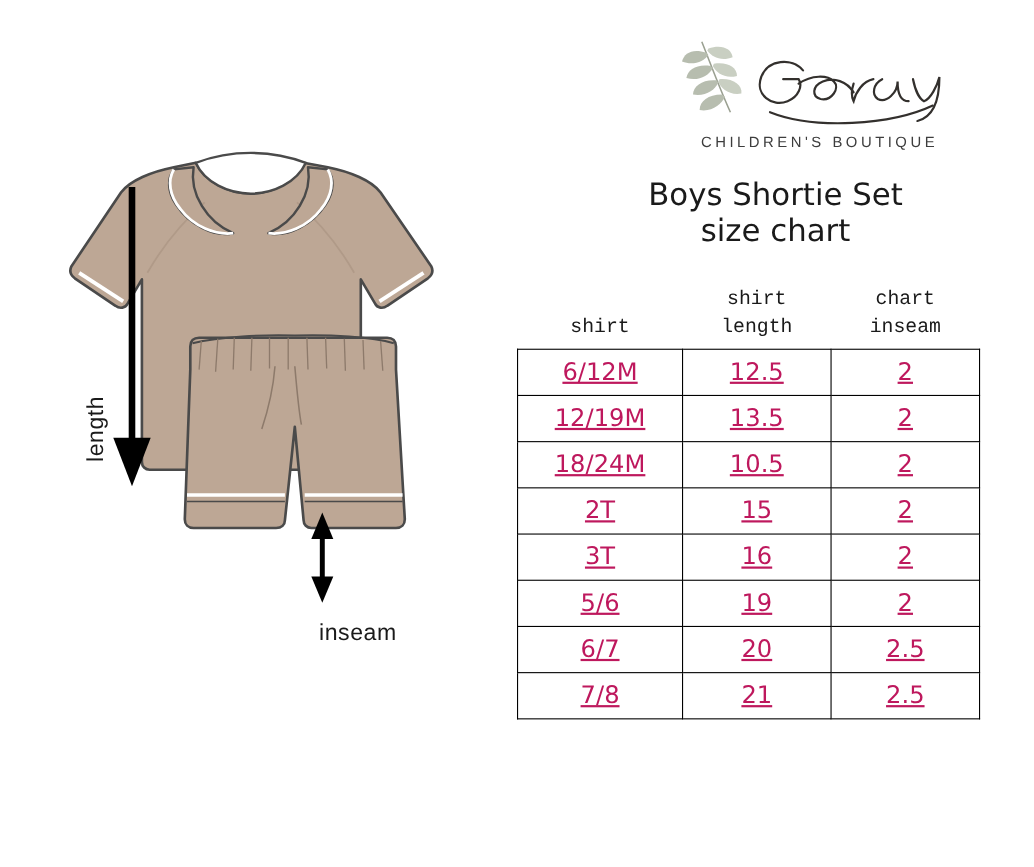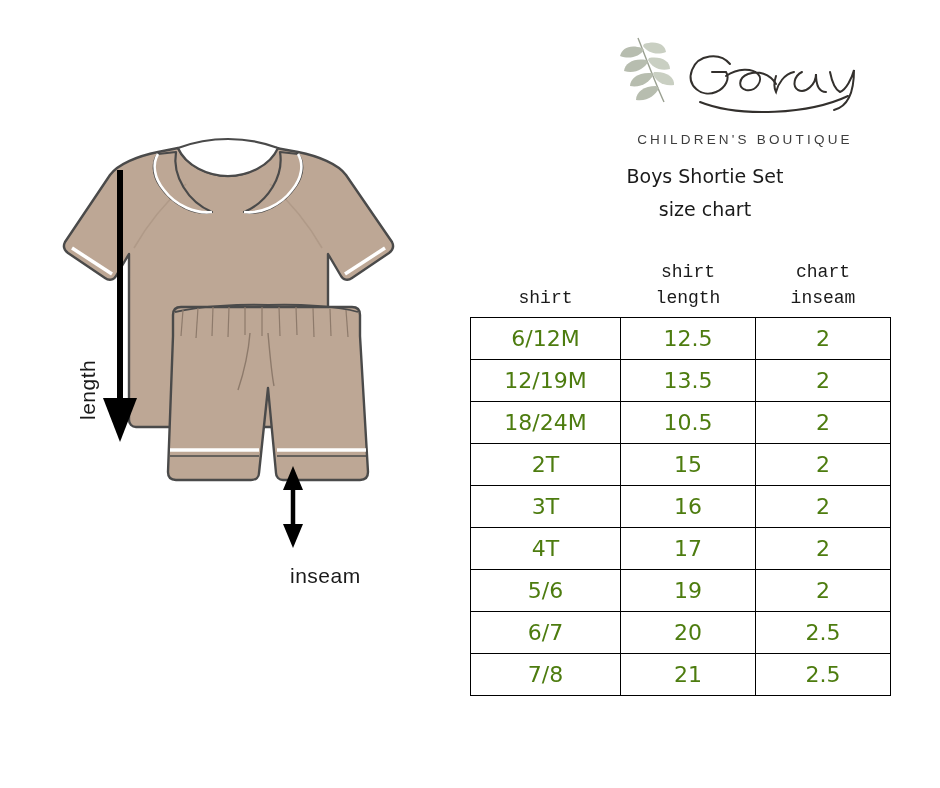--- a/index.html
+++ b/index.html
@@ -57,34 +57,34 @@
     text-align: center;
   }
   .logo-mark {
     position: relative;
     height: 86px;
   }
   .logo-sub {
     font-size: 13.5px;
     letter-spacing: 3.2px;
     color: #3d3d3d;
-    margin-top: 16px;
+    margin-top: 6px;
     font-family: "Liberation Sans", sans-serif;
   }
 
   
   .titles {
     position: absolute;
     left: 470px;
     top: 160px;
     width: 470px;
     text-align: center;
   }
   .title-line {
-    font-size: 19px;
+    font-size: 28px;
     line-height: 33px;
     color: #1a1a1a;
     font-family: "DejaVu Sans", sans-serif;
     font-weight: 400;
   }
 
   
   .chart-wrap {
     position: absolute;
     left: 470px;
@@ -105,21 +105,22 @@
     padding-bottom: 6px;
     border: none;
     font-family: Liberation Mono, monospace;
   }
   table.size-chart td {
     border: 1.6px solid #000;
     text-align: center;
     font-size: 22px;
     height: 39px;
     font-family: "DejaVu Sans", sans-serif;
-    color: #4d7c0f;
+    color: #be185d;
+    text-decoration: underline;
   }
   table.size-chart col.c1 { width: 150px; }
   table.size-chart col.c2 { width: 135px; }
   table.size-chart col.c3 { width: 135px; }
 </style>
 </head>
 <body>
 
 <div class="page">
 
@@ -296,25 +297,20 @@
           <td>2T</td>
           <td>15</td>
           <td>2</td>
         </tr>
         <tr>
           <td>3T</td>
           <td>16</td>
           <td>2</td>
         </tr>
         <tr>
-          <td>4T</td>
-          <td>17</td>
-          <td>2</td>
-        </tr>
-        <tr>
           <td>5/6</td>
           <td>19</td>
           <td>2</td>
         </tr>
         <tr>
           <td>6/7</td>
           <td>20</td>
           <td>2.5</td>
         </tr>
         <tr>

